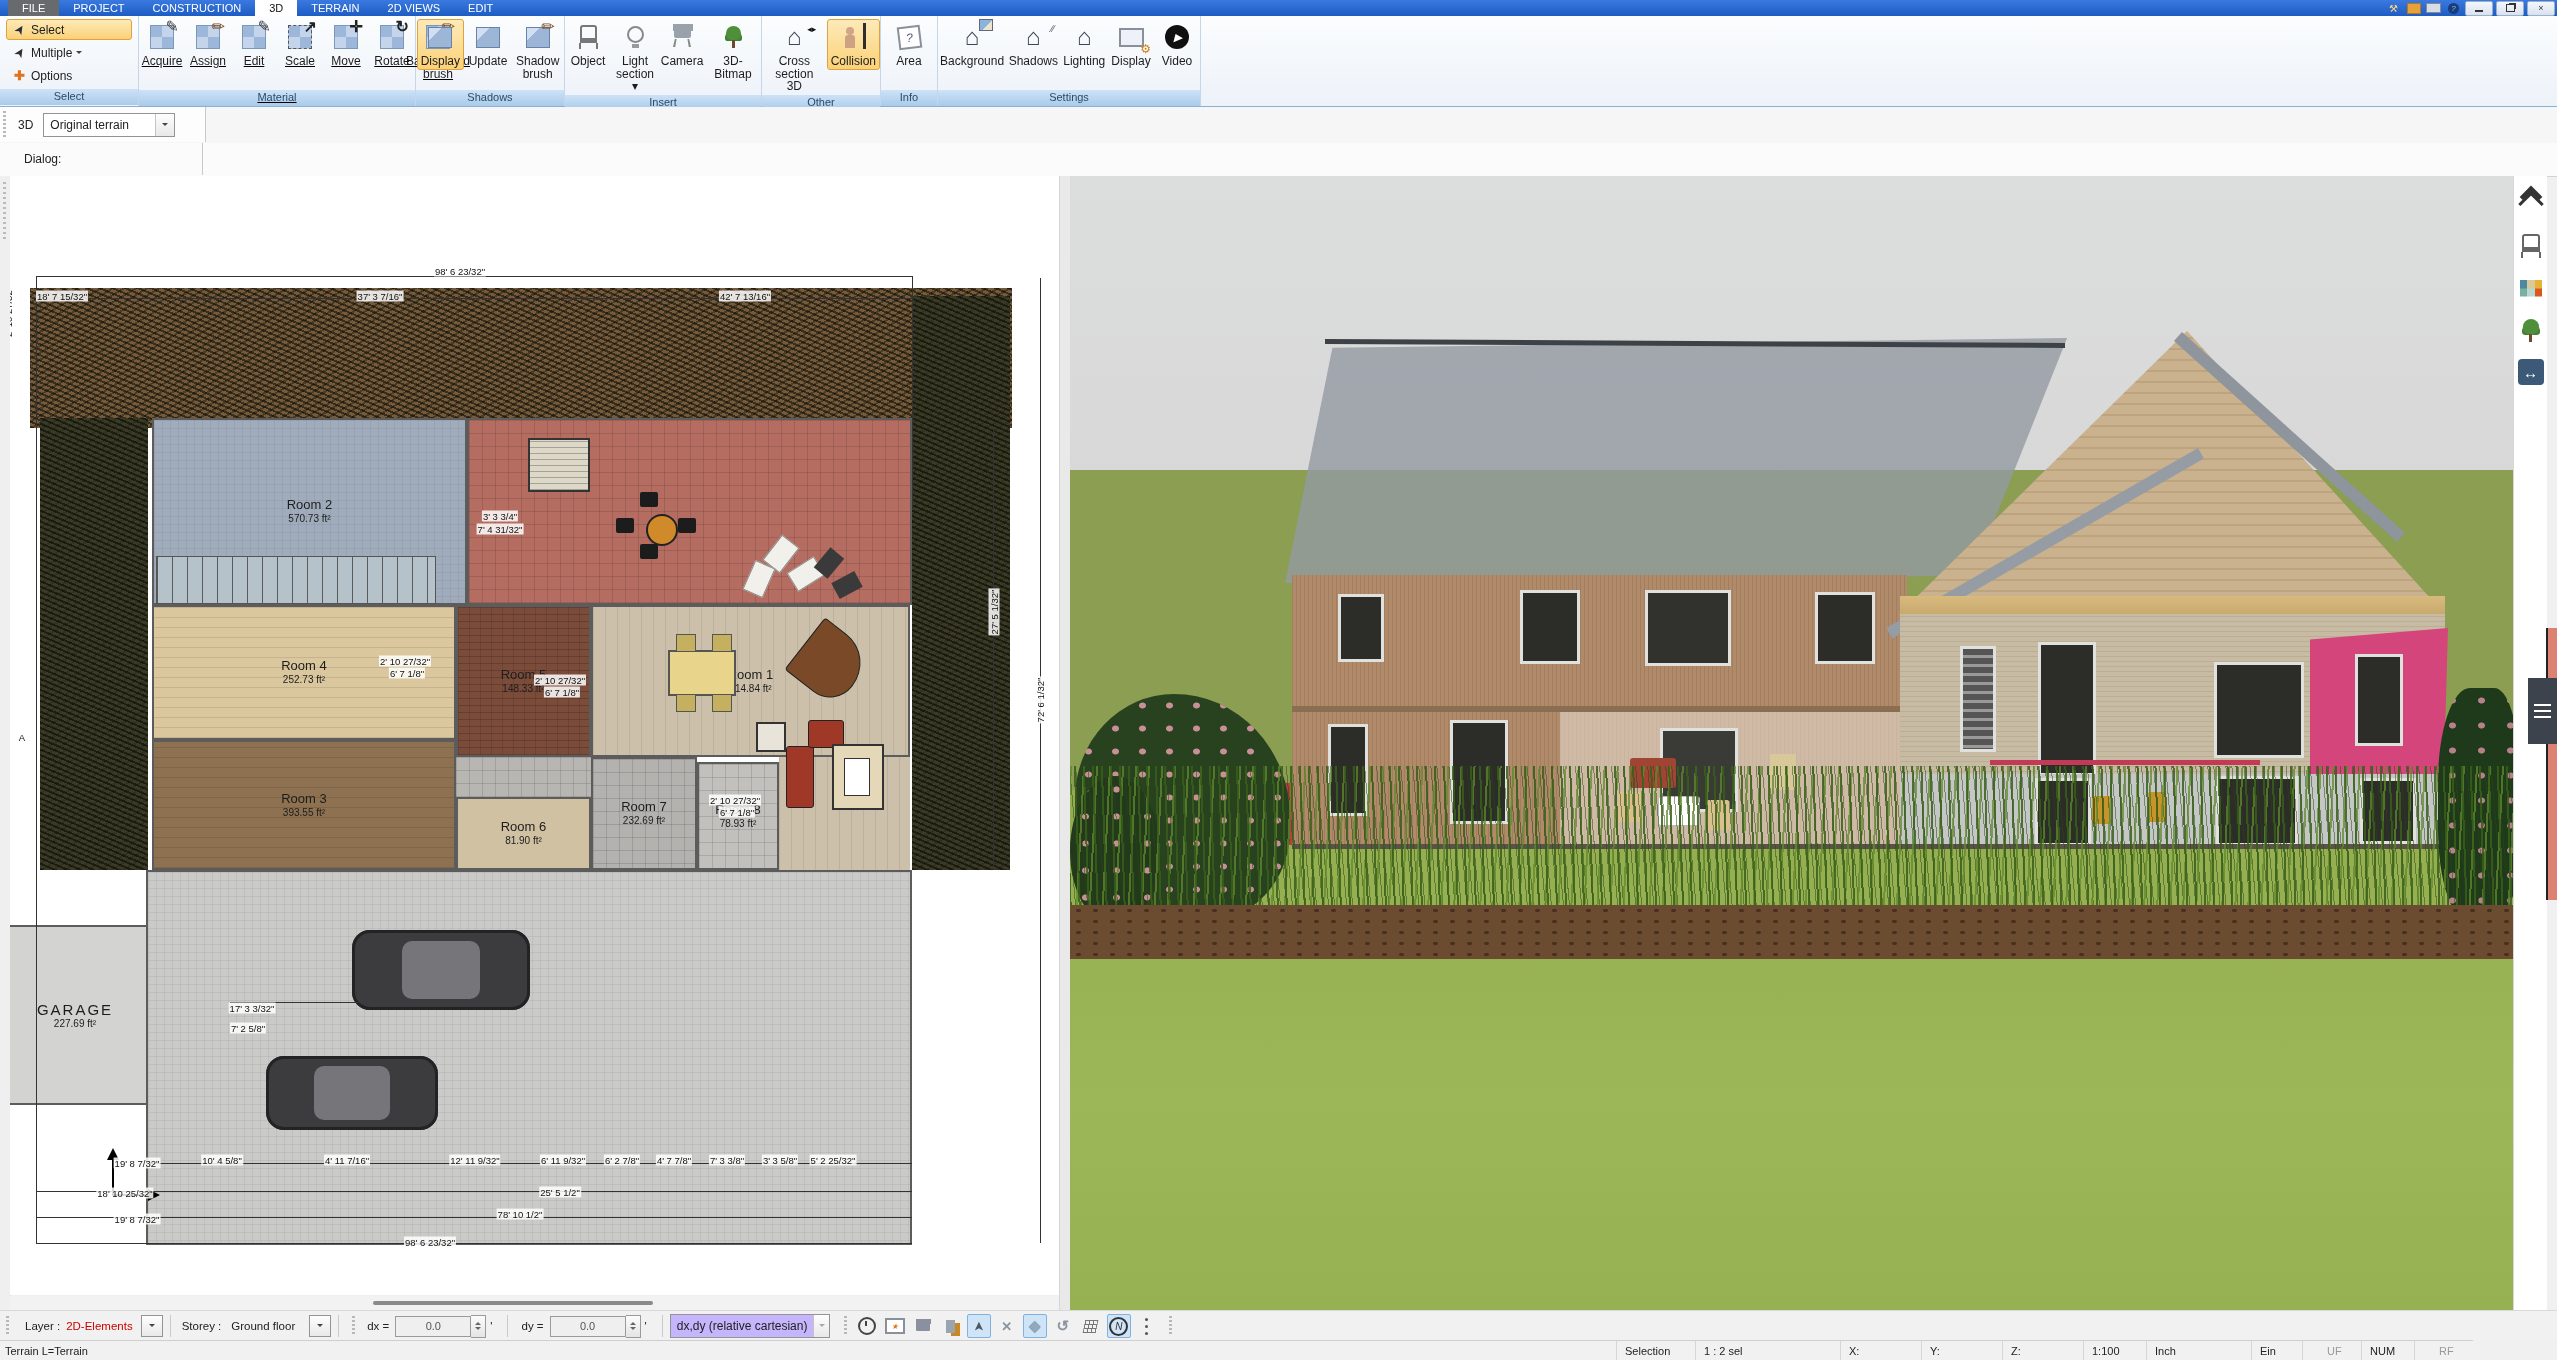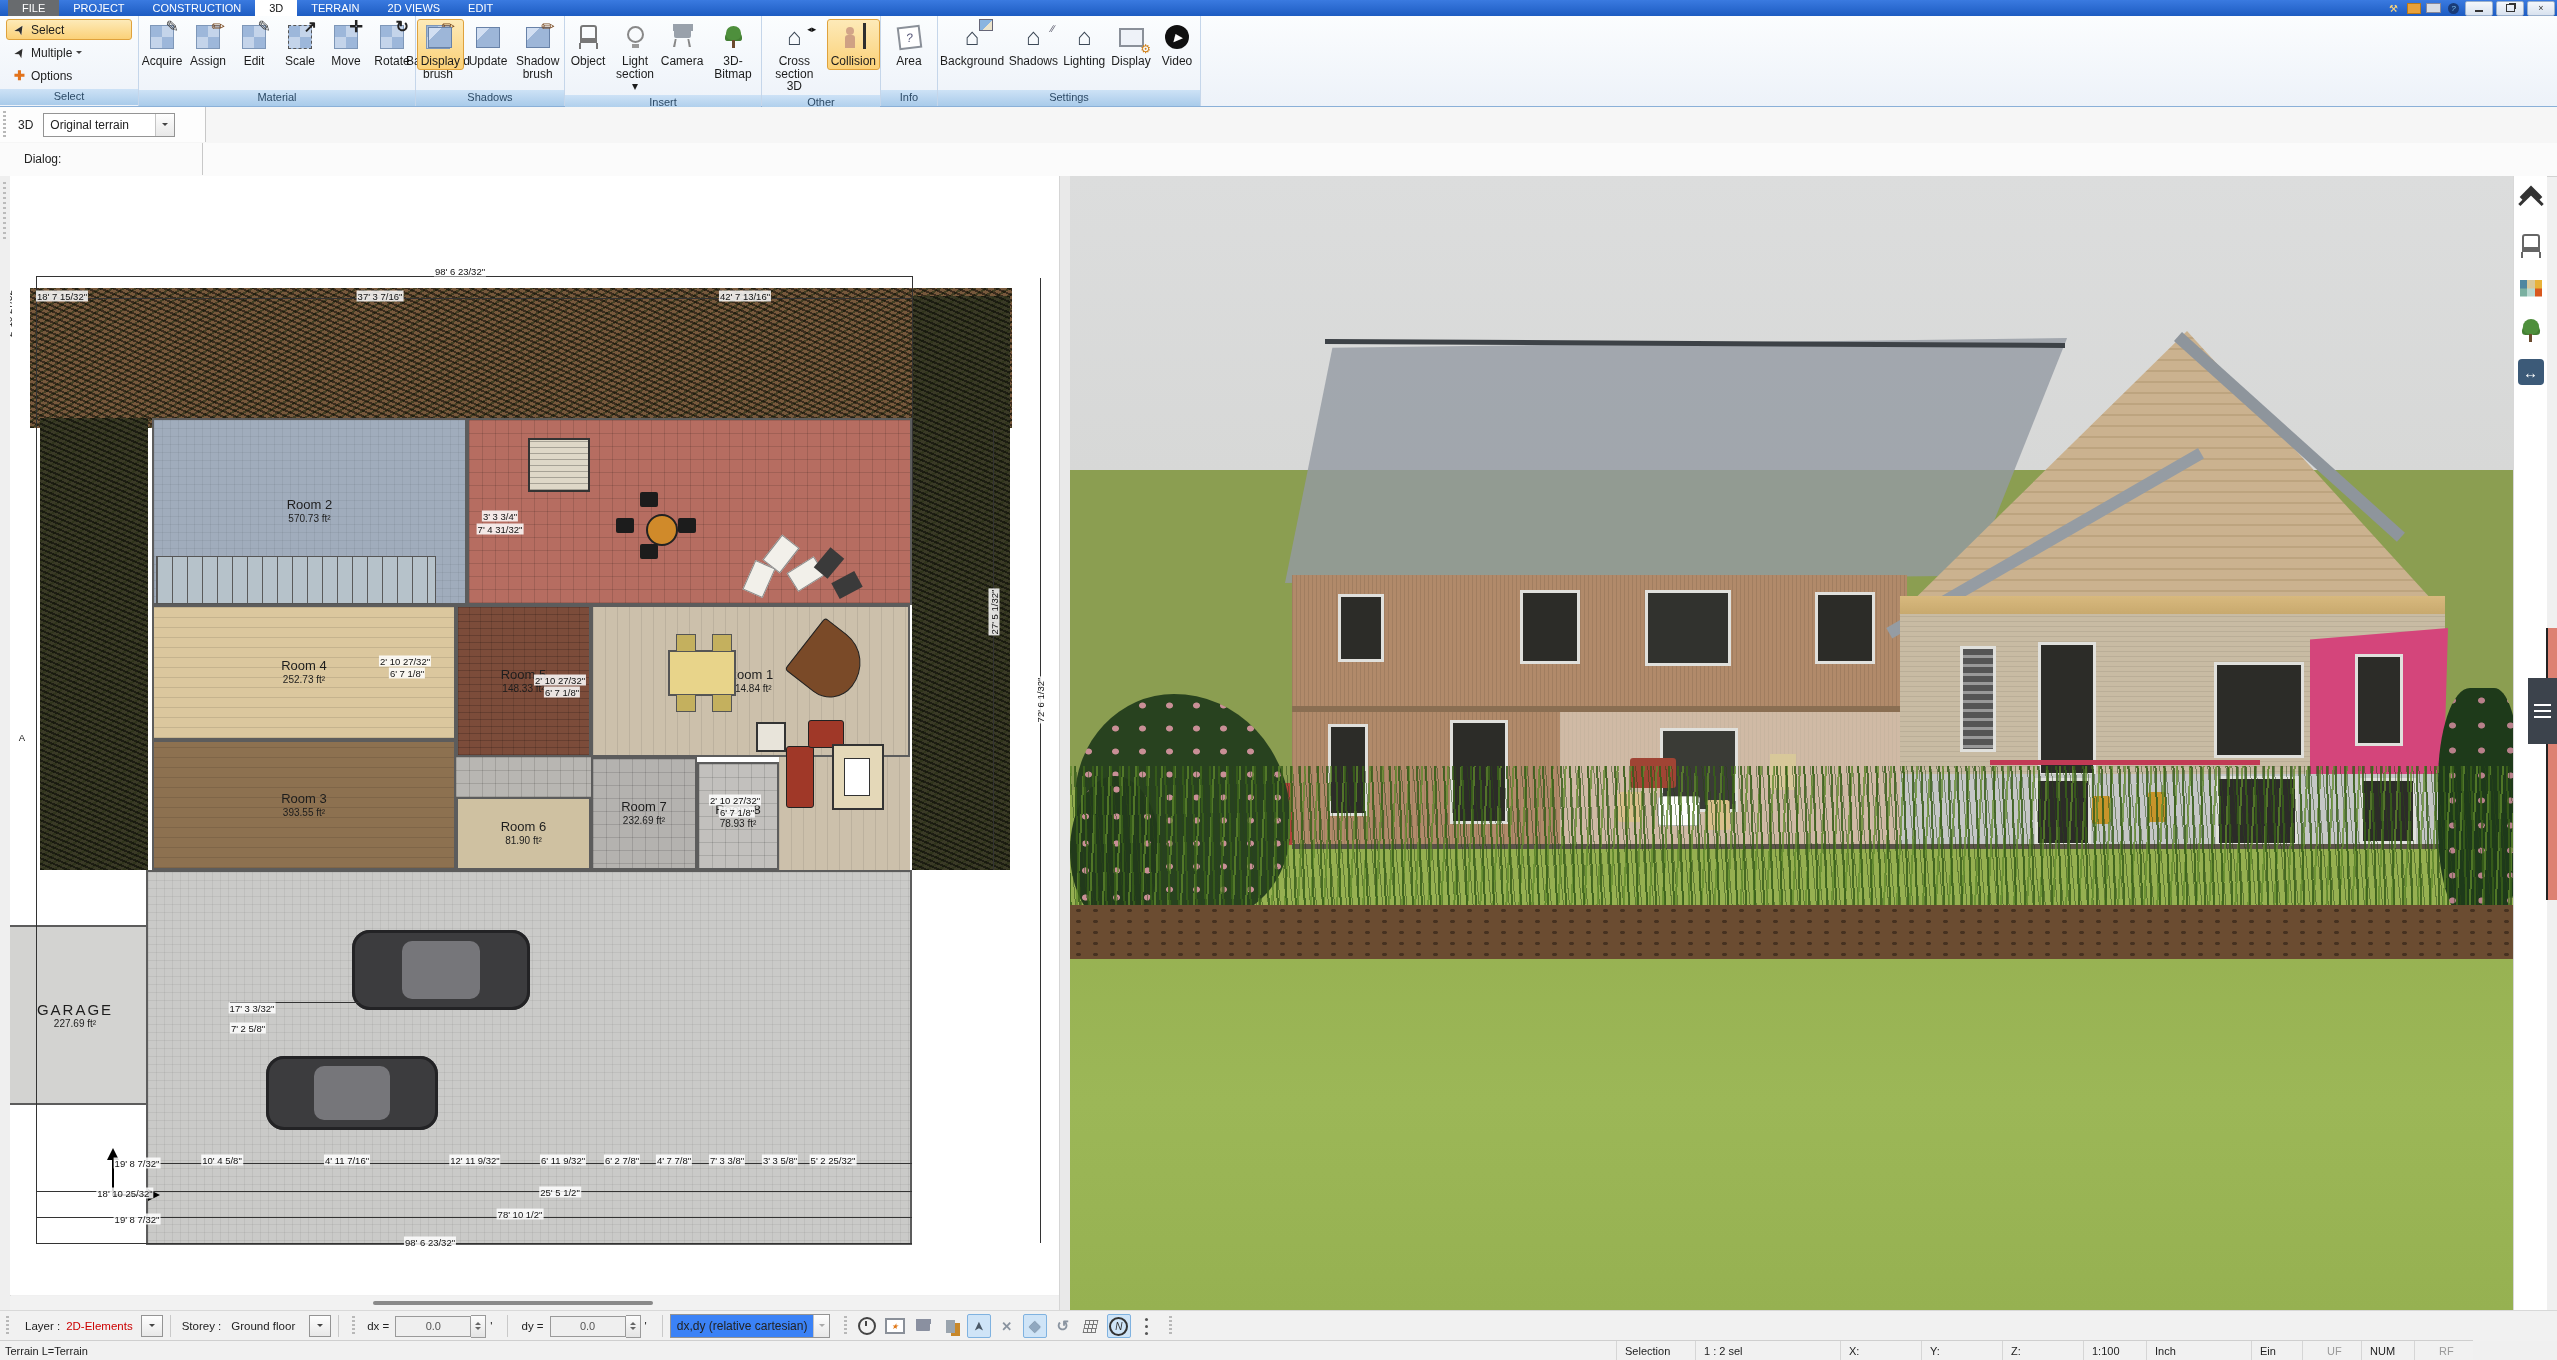--- a/index.html
+++ b/index.html
@@ -185,21 +185,21 @@
             <span>Multiple</span>
             <i class="caret"></i>
           </div>
           <div class="sbtn">
             <span class="mini ig-plus"></span>
             <span>Options</span>
           </div>
         </div>
         <div class="rcap">Select</div>
       </div>
-      <div class="rgroup" style="width: 276px;">
+      <div class="rgroup" style="width: 276px; text-decoration: underline;">
         <div class="rbody">
           <div class="rbtn">
             <div class="ric">
               <div class="ic-grid ov ov-pencil"></div>
             </div>
             <div class="lbl">Acquire</div>
           </div>
           <div class="rbtn">
             <div class="ric">
               <div class="ic-grid ov ov-brush"></div>
@@ -660,21 +660,21 @@
     <span style="margin:0 8px 0 4px;">'</span>
     <div class="sep"></div>
     <span style="margin:0 6px;">dy =</span>
     <span class="num">0.0</span>
     <span class="spin">
         <i></i>
         <u></u>
       </span>
     <span style="margin:0 8px 0 4px;">'</span>
     <div class="sep"></div>
-    <div class="dd" style="width:158px;background:#3b82f6;">
+    <div class="dd" style="width:158px;background:#c4b5fd;">
       <span class="val">dx,dy (relative cartesian)</span>
       <span class="btn">
           <i class="caret" style="margin-top:2px;border-top-color:#aaa;"></i>
         </span>
     </div>
     <div class="dots" style="margin-left:14px;"></div>
     <div id="bicons" style="display:flex;align-items:center;">
         <div class="bic bi-clock">
           <i></i>
         </div>

